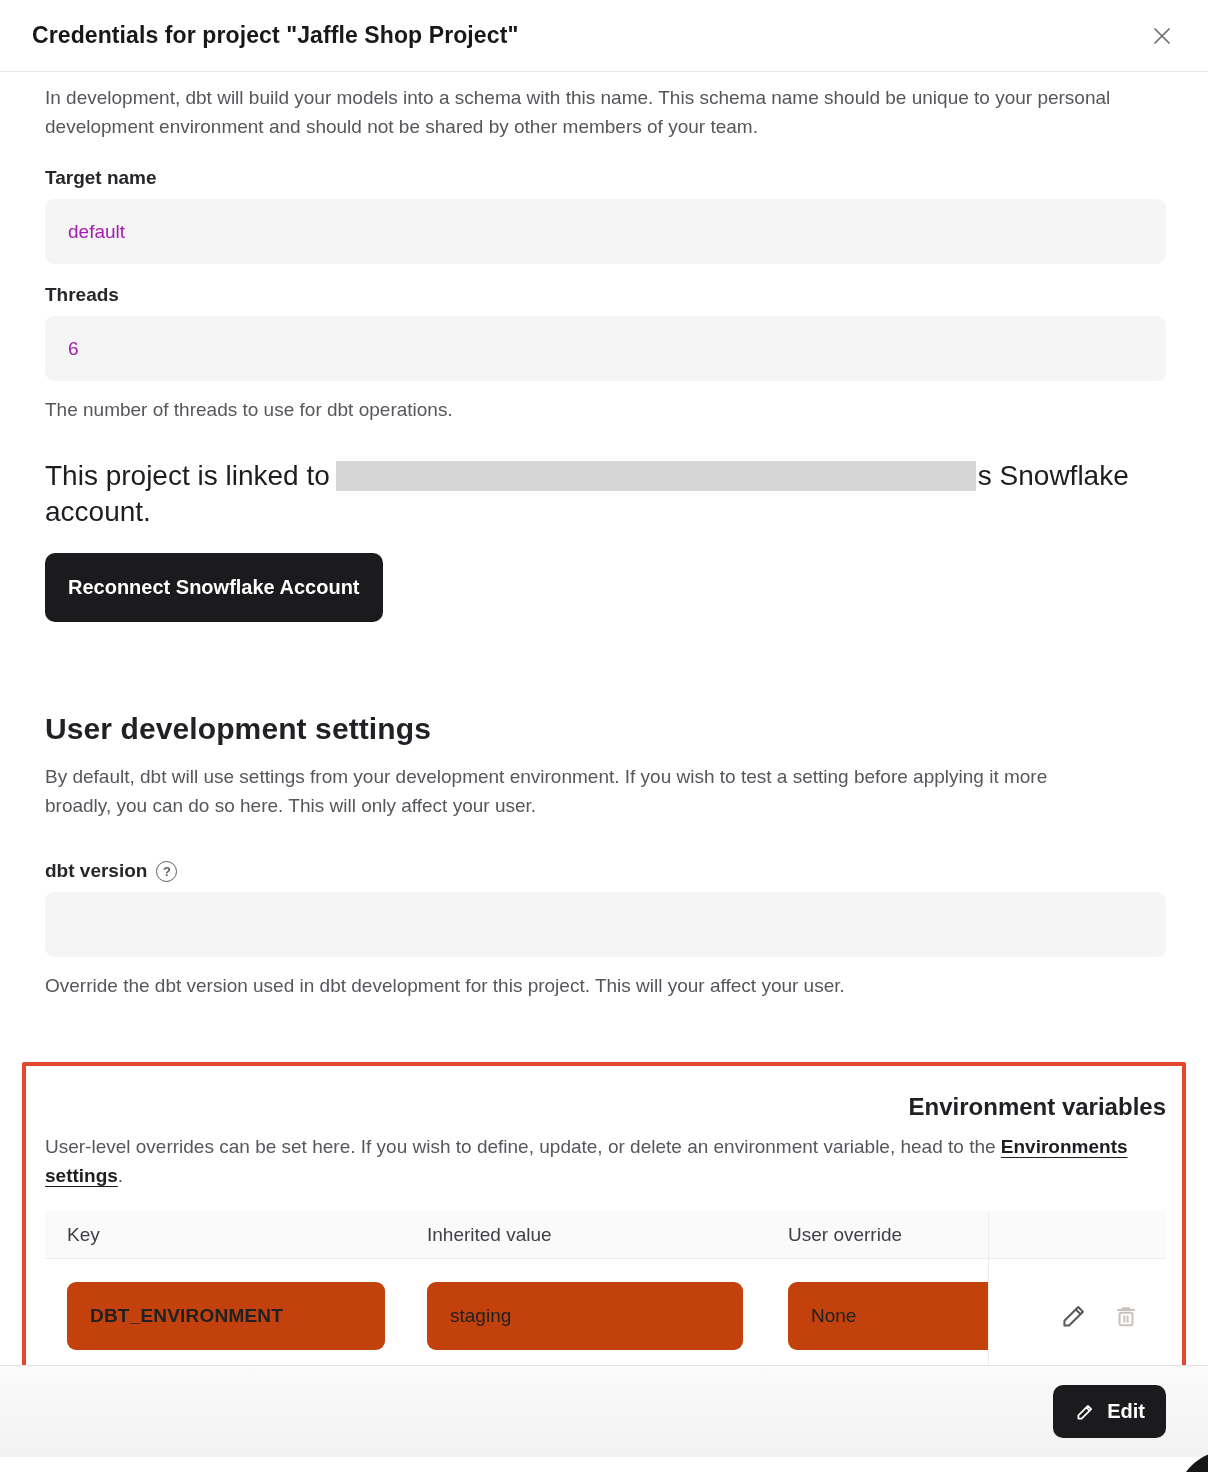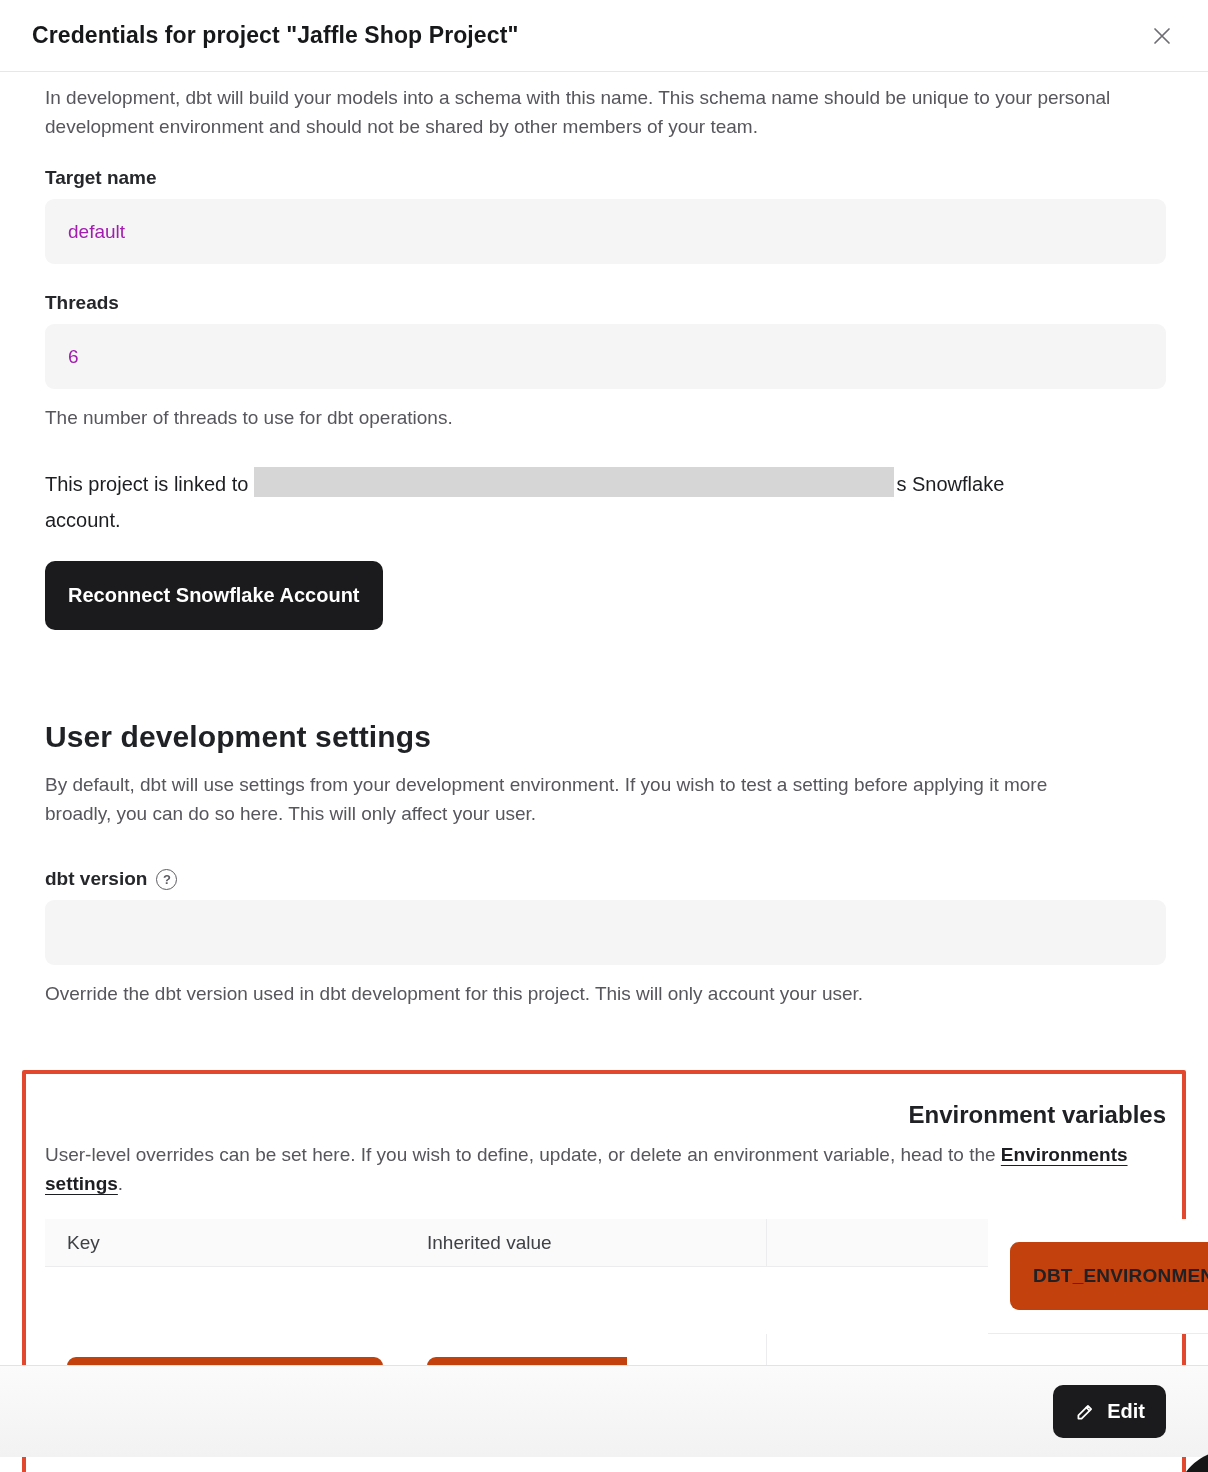--- a/index.html
+++ b/index.html
@@ -30,37 +30,37 @@
   .close-btn svg { stroke: #6d6d72; }
 
   
   .content { padding: 11px 42px 0 45px; }
 
   p.gray { color: #56565c; font-size: 19px; line-height: 29px; }
   .intro { max-width: 1118px; }
 
   .field-label { display: block; font-size: 19px; font-weight: 700; color: #26272a; }
   .mt-26 { margin-top: 26px; }
-  .mt-28 { margin-top: 28px; }
+  .mt-28 { margin-top: 20px; }
 
   .text-input {
     display: block;
     width: 1121px; height: 65px;
     margin-top: 10px;
     background: #f5f5f6;
     border: none; outline: none;
     border-radius: 9px;
     padding: 0 23px;
     font-family: inherit;
     font-size: 19px; color: #a21caf;
   }
   .helper { margin-top: 14px; }
 
   
-  .linked { margin-top: 34px; font-size: 20px; line-height: 36px; color: #1d1e21; }
+  .linked { margin-top: 34px; font-size: 28px; line-height: 36px; color: #1d1e21; }
   .redacted {
     display: inline-block;
     width: 640px; height: 30px;
     background: #d6d6d6;
     vertical-align: -6px;
     margin: 0 2px 0 6px;
   }
   .btn-dark {
     display: inline-flex; align-items: center; justify-content: center;
     background: #1b1b1d; color: #ffffff;
@@ -187,30 +187,31 @@
     <button class="btn-dark reconnect-btn">Reconnect Snowflake Account</button>
 
     <h2 class="section-h2">User development settings</h2>
     <p class="gray udev-desc">By default, dbt will use settings from your development environment. If you wish to test a setting before applying it more broadly, you can do so here. This will only affect your user.</p>
 
     <div class="label-row">
       <label class="field-label">dbt version</label>
       <span class="help-icon">?</span>
     </div>
     <input class="text-input" type="text" value="" style="">
-    <p class="gray helper">Override the dbt version used in dbt development for this project. This will only account your user.</p>
+    <p class="gray helper">Override the dbt version used in dbt development for this project. This will your affect your user.</p>
 
     
     <div class="env-box">
       <h3 class="env-h3">Environment variables</h3>
       <p class="gray env-desc"><span>User-level overrides can be set here. If you wish to define, update, or delete an environment variable, head to the </span><a class="env-link">Environments settings</a><span>.</span></p>
 
       <div class="env-table">
         <div class="th">Key</div>
         <div class="th">Inherited value</div>
+        <div class="th">User override</div>
         <div class="th actions-col"></div>
 
         <div class="td">
           <div class="pill pill-key">DBT_ENVIRONMENT</div>
         </div>
         <div class="td">
           <div class="pill pill-inherited">staging</div>
         </div>
         <div class="td">
           <div class="pill pill-override">None</div>

